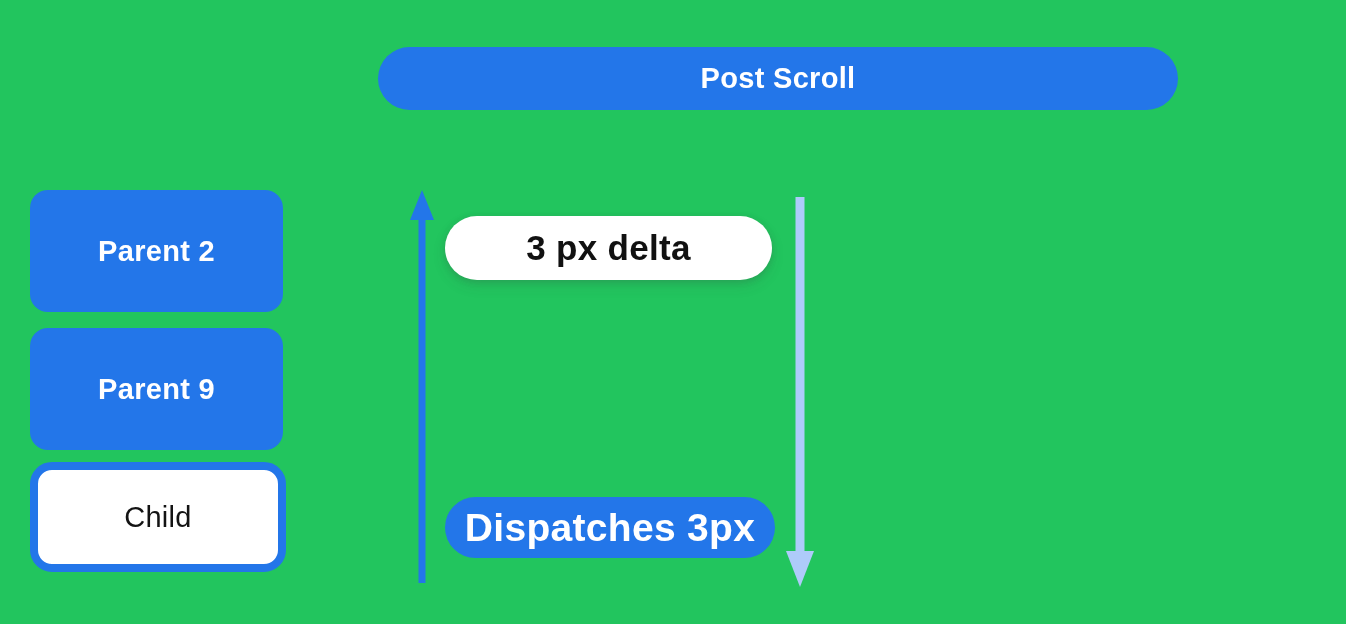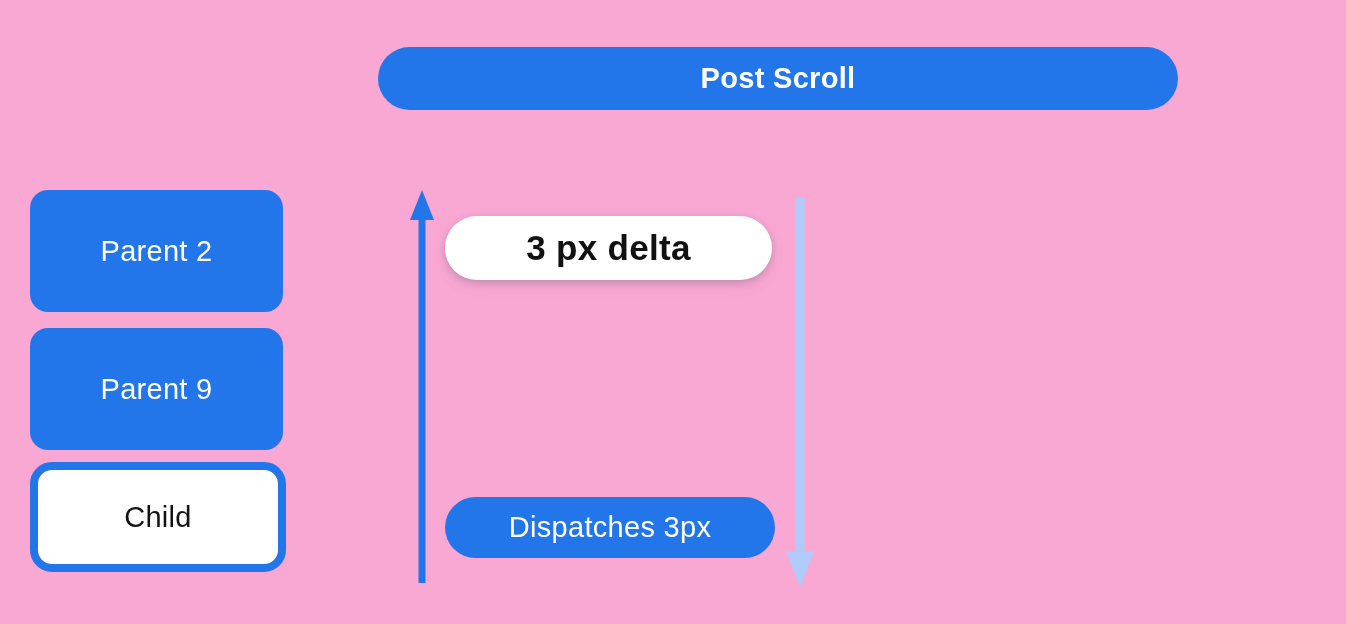--- a/index.html
+++ b/index.html
@@ -4,38 +4,38 @@
 <style>
   * { margin: 0; padding: 0; box-sizing: border-box; }
   html, body { background: #ffffff; }
   body {
     font-family: "Liberation Sans", "DejaVu Sans", sans-serif;
     width: 1346px; height: 624px; overflow: hidden;
   }
   .canvas {
     position: relative;
     width: 1346px; height: 624px;
-    background: #f9a8d4;
+    background: #22c55e;
   }
   .pill, .box {
     display: flex; align-items: center; justify-content: center;
     text-align: center;
   }
   .title-banner {
     position: absolute;
     left: 378px; top: 47px; width: 800px; height: 63px;
     background: #2376E9; border-radius: 32px;
     color: #ffffff; font-size: 29px; font-weight: 700;
     letter-spacing: 0.3px;
   }
   .parent-box {
     position: absolute;
     left: 30px; width: 253px; height: 122px;
     background: #2376E9; border-radius: 18px;
-    color: #ffffff; font-size: 29px; font-weight: 400;
+    color: #ffffff; font-size: 29px; font-weight: 700;
     letter-spacing: 0.3px;
   }
   .parent-box.p2 { top: 190px; }
   .parent-box.p1 { top: 328px; }
   .child-box {
     position: absolute;
     left: 30px; top: 462px; width: 256px; height: 110px;
     background: #ffffff; border: 8px solid #2376E9; border-radius: 22px;
     color: #131313; font-size: 29px; font-weight: 500;
     letter-spacing: 0.3px;
@@ -50,21 +50,21 @@
     left: 445px; top: 216px; width: 327px; height: 64px;
     background: #ffffff; border-radius: 32px;
     box-shadow: 0 2px 6px rgba(60,64,67,0.18), 0 6px 14px rgba(60,64,67,0.12);
     color: #111111; font-size: 35px; font-weight: 700;
     letter-spacing: 0.3px;
   }
   .dispatch-pill {
     position: absolute;
     left: 445px; top: 497px; width: 330px; height: 61px;
     background: #2376E9; border-radius: 31px;
-    color: #ffffff; font-size: 29px; font-weight: 400;
+    color: #ffffff; font-size: 39px; font-weight: 700;
     letter-spacing: 0.3px;
   }
 </style>
 </head>
 <body>
 
 <div class="canvas">
 
   <div class="pill title-banner">
     <span>Post Scroll</span>

